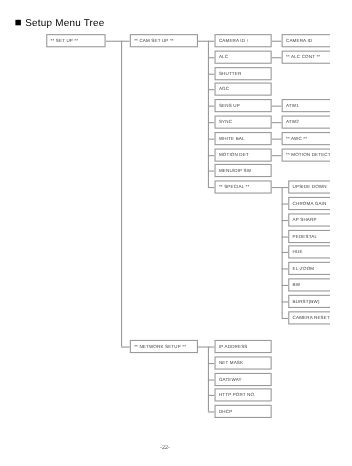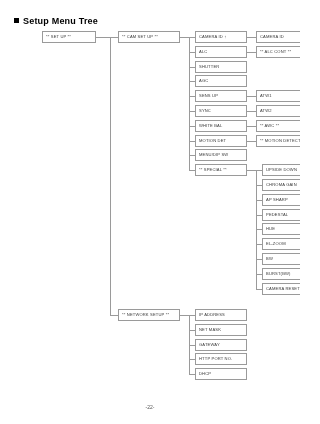--- a/index.html
+++ b/index.html
@@ -15,21 +15,21 @@
     position: relative;
     overflow: hidden;
   }
 
   
   #heading {
     position: absolute;
     left: 14px;
     top: 16px;
     font-size: 9px;
-    font-weight: bold;
+    font-weight: normal;
     letter-spacing: 0.2px;
     white-space: nowrap;
   }
   #heading .bullet {
     display: inline-block;
     width: 5px;
     height: 5px;
     background: #000;
     margin-right: 4px;
     vertical-align: 1px;

